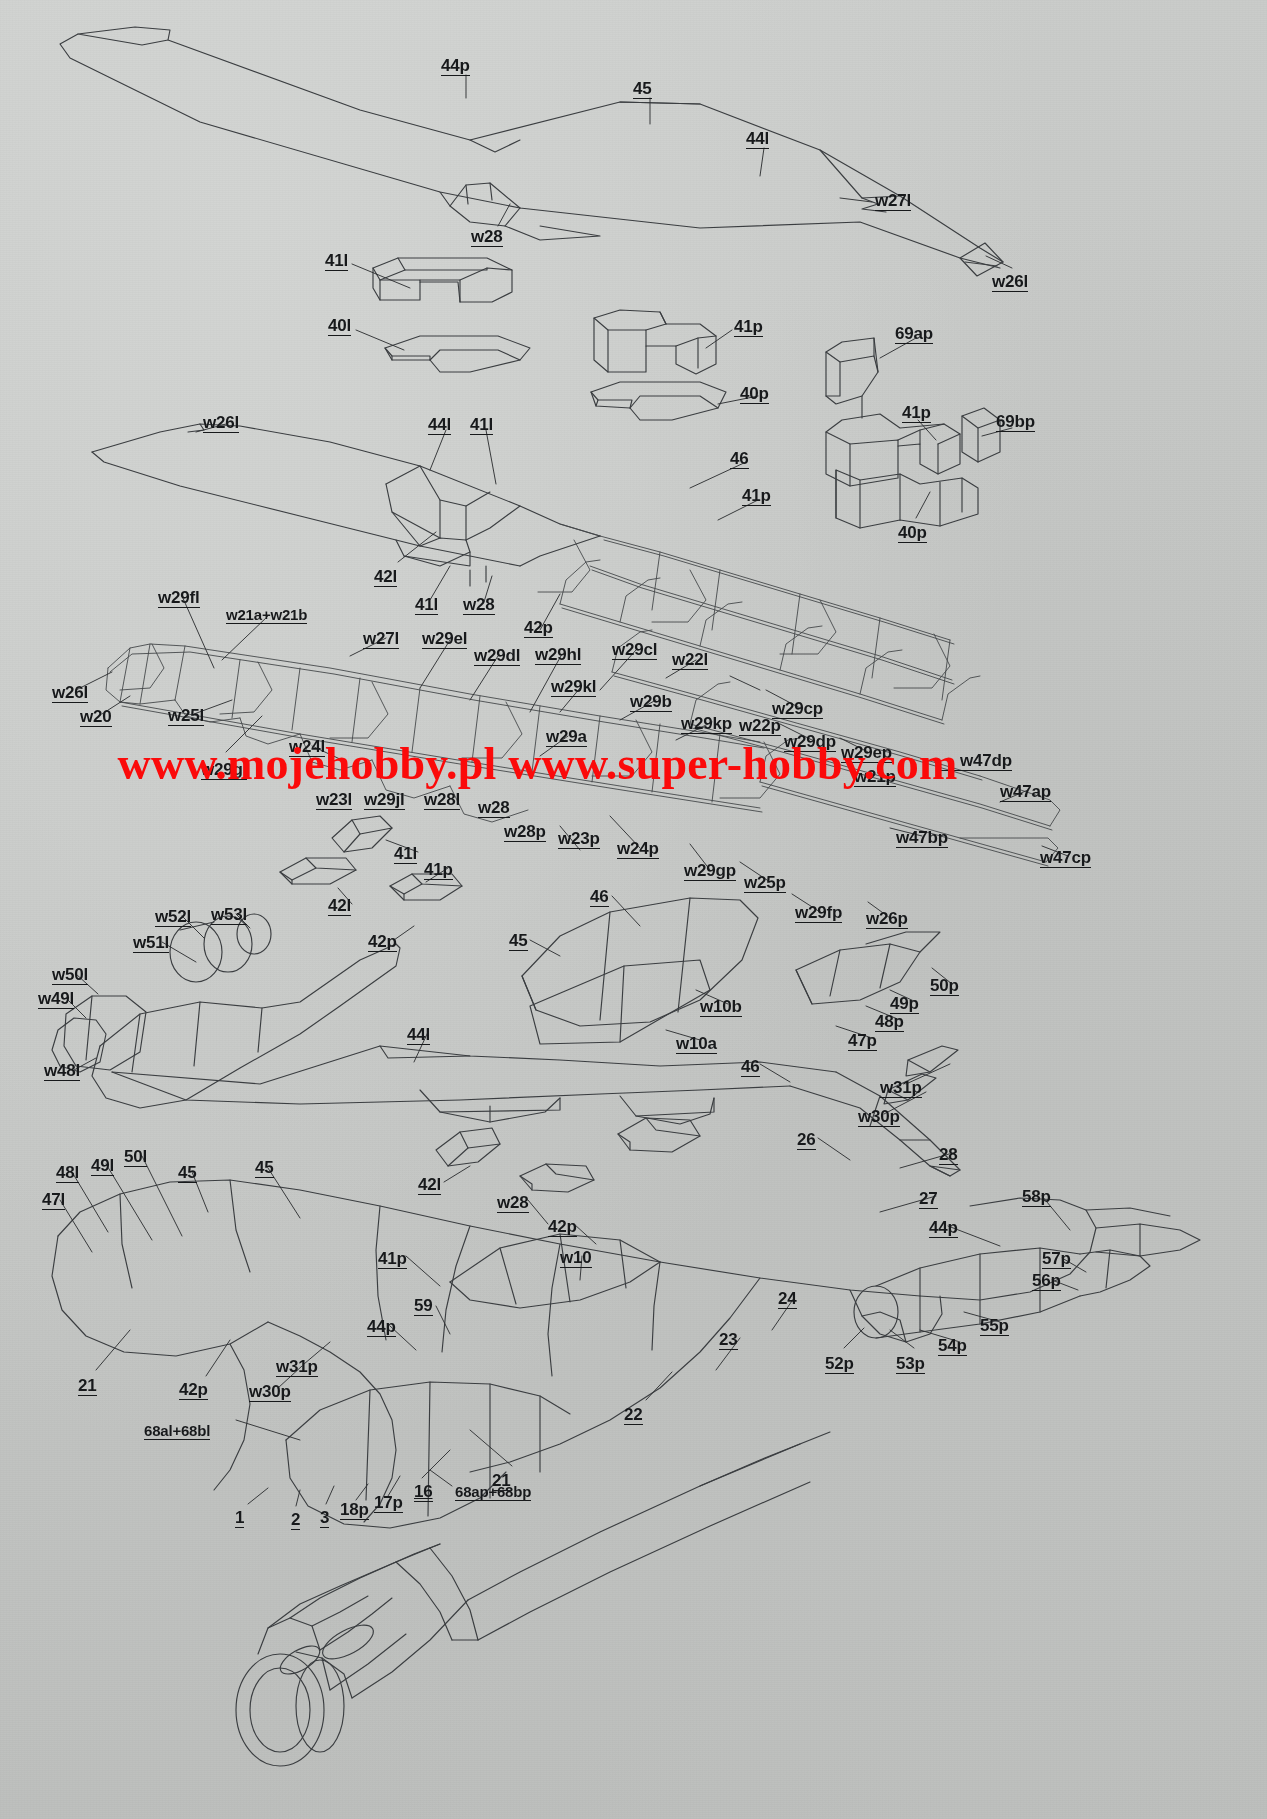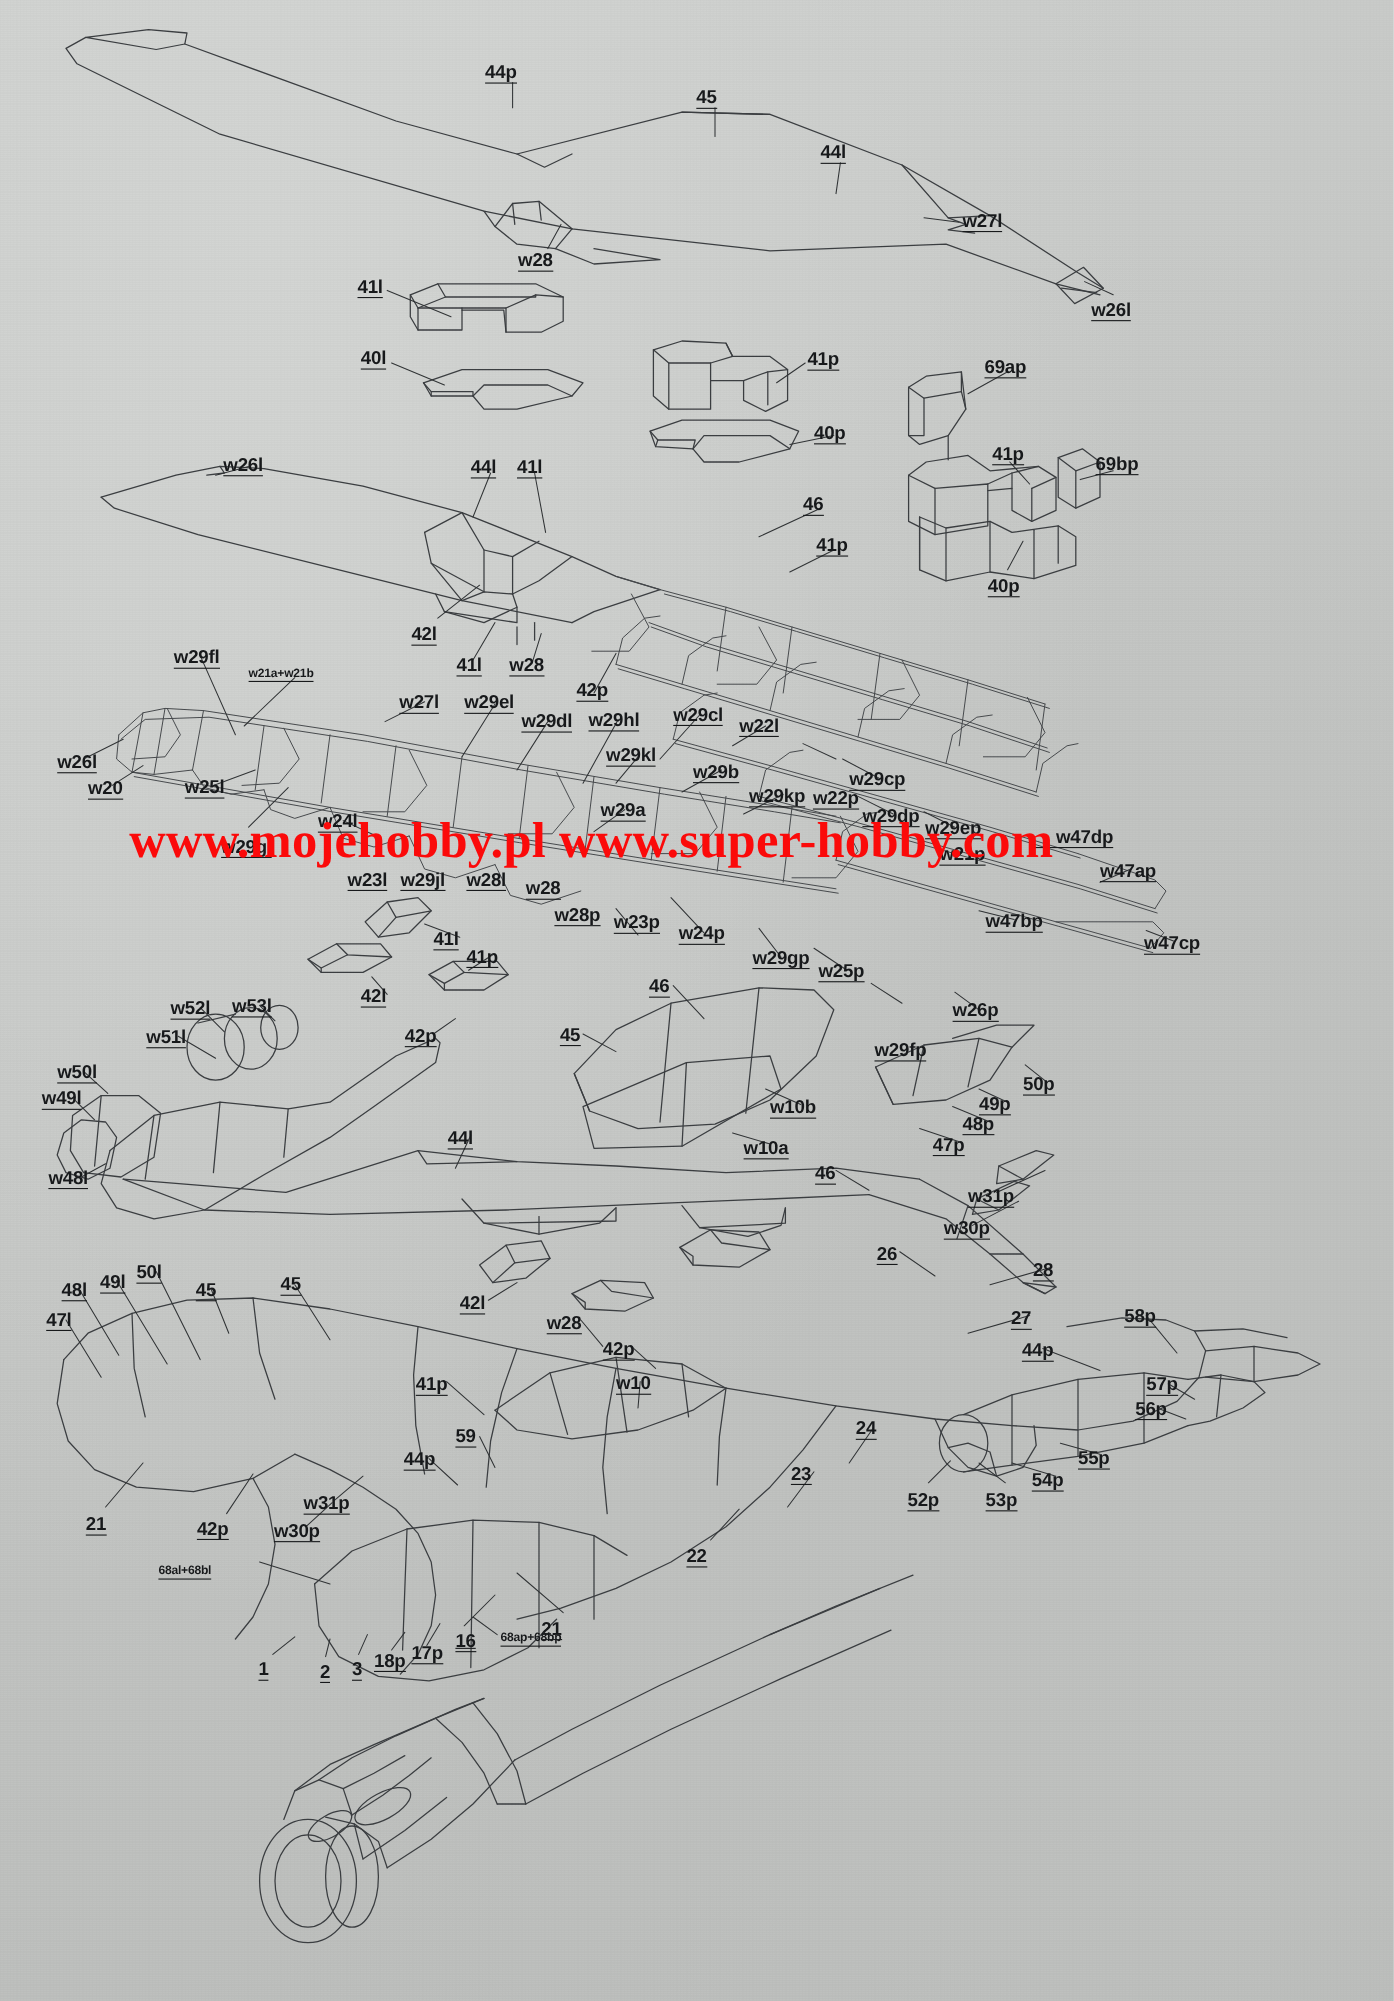--- a/index.html
+++ b/index.html
@@ -36,21 +36,21 @@
     font-size:17px;
     font-weight:700;
     color:#17191b;
     white-space:nowrap;
     line-height:1;
     padding-bottom:1px;
     border-bottom:1.6px solid #17191b;
     letter-spacing:-.2px;
     text-shadow:0 0 1px rgba(255,255,255,.25);
   }
-  .lbl.sm{font-size:11px;}
+  .lbl.sm{font-size:15px;}
   
   #wm{
     position:absolute;
     left:0;
     top:737px;
     width:1075px;
     text-align:center;
     font-family:"Liberation Serif",serif;
     font-size:46px;
     font-weight:700;
@@ -578,21 +578,21 @@
       <div class="lbl" style="left: 896px; top: 829px;">w47bp</div>
       <div class="lbl" style="left: 1040px; top: 849px;">w47cp</div>
       <div class="lbl" style="left: 558px; top: 830px;">w23p</div>
       <div class="lbl" style="left: 617px; top: 840px;">w24p</div>
       <div class="lbl" style="left: 394px; top: 845px;">41l</div>
       <div class="lbl" style="left: 684px; top: 862px;">w29gp</div>
       <div class="lbl" style="left: 744px; top: 874px;">w25p</div>
       <div class="lbl" style="left: 424px; top: 861px;">41p</div>
       <div class="lbl" style="left: 328px; top: 897px;">42l</div>
       <div class="lbl" style="left: 590px; top: 888px;">46</div>
-      <div class="lbl" style="left: 795px; top: 904px; margin-top: 42px;">w29fp</div>
+      <div class="lbl" style="left: 795px; top: 904px;">w29fp</div>
       <div class="lbl" style="left: 866px; top: 910px;">w26p</div>
       <div class="lbl" style="left: 155px; top: 908px;">w52l</div>
       <div class="lbl" style="left: 211px; top: 906px;">w53l</div>
       <div class="lbl" style="left: 133px; top: 934px;">w51l</div>
       <div class="lbl" style="left: 368px; top: 933px;">42p</div>
       <div class="lbl" style="left: 509px; top: 932px;">45</div>
       <div class="lbl" style="left: 930px; top: 977px;">50p</div>
       <div class="lbl" style="left: 52px; top: 966px;">w50l</div>
       <div class="lbl" style="left: 890px; top: 995px;">49p</div>
       <div class="lbl" style="left: 38px; top: 990px;">w49l</div>

